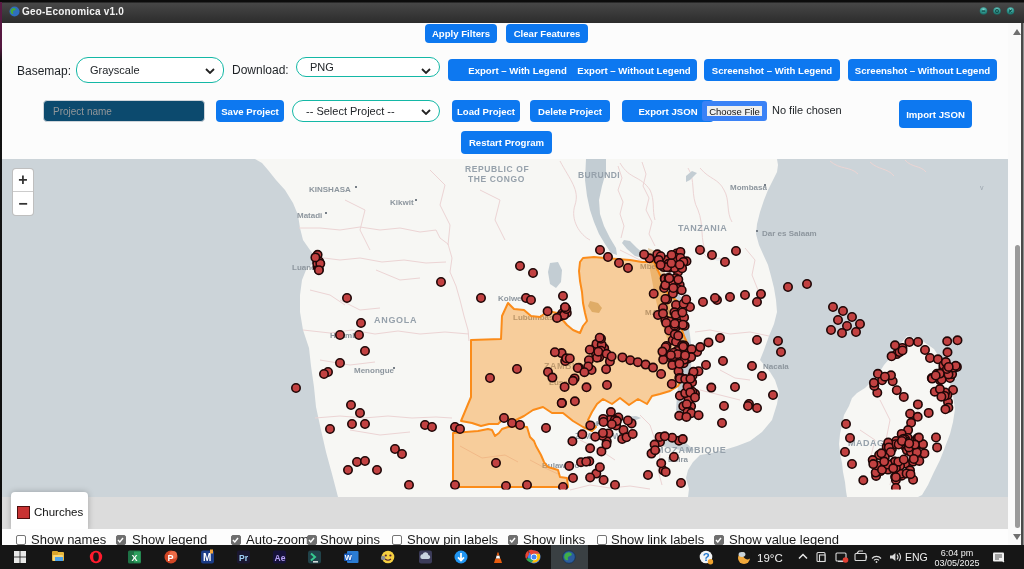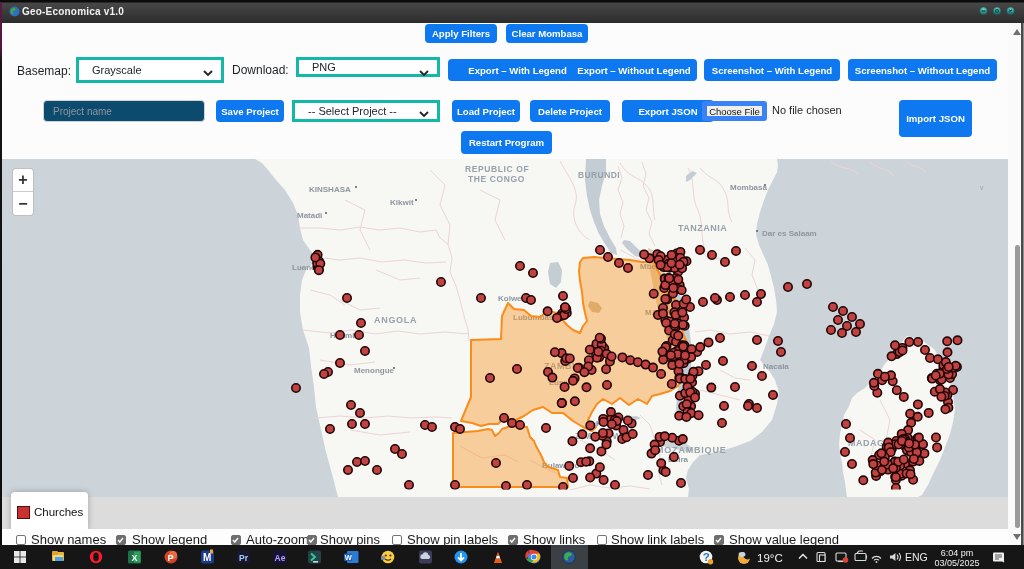--- a/index.html
+++ b/index.html
@@ -6,21 +6,21 @@
 .abs { position:absolute; }
 #titlebar { left:0; top:0; width:1024px; height:23px;
   background:linear-gradient(180deg,#0c0c0c 0,#0c0c0c 2px,#474747 3px,#3a3a3a 55%,#2c2c2c 100%); }
 #title { left:22px; top:5.5px; font-size:10px; font-weight:bold; color:#f2f2f2; letter-spacing:0.2px; }
 #leftborder { left:0; top:2px; width:2px; height:543px;
   background:linear-gradient(180deg,#5c1a45 0,#54173f 45px,#141414 60px,#0d0d0d 100%); }
 #rightborder { left:1021px; top:23px; width:3px; height:522px; background:linear-gradient(90deg,#4a4a4a 0,#4a4a4a 2px,#8f8f8f 2px); }
 #page { left:2px; top:23px; width:1006px; height:522px; background:#fcfcfc; }
 .btn { position:absolute; background:#0d78f0; color:#fff; font-weight:bold;
   border-radius:4px; display:flex; align-items:center; justify-content:center; white-space:nowrap; }
-.sel { position:absolute; background:#fff; border:3px solid #14b8a6; border-radius:0;
+.sel { position:absolute; background:#fff; border:1px solid #14b8a6; border-radius:12px;
   font-size:11px; color:#212529; display:flex; align-items:center; padding-left:13px; }
 .lbl { position:absolute; color:#1d2125; white-space:nowrap; }
 .inp { position:absolute; background:#0c4a6e; border:1px solid #ced4da; border-radius:4px;
   font-size:10px; color:#919699; display:flex; align-items:center; padding-left:9px; }
 .file { position:absolute; background:#efefef; border:5px solid #3b82f6; border-radius:3px;
   font-size:9.5px; color:#111; display:flex; align-items:center; justify-content:center; }
 #map { left:2px; top:159px; width:1006px; height:370px; background:#dcdcdc; }
 #zoomctl { left:10px; top:9px; width:22px; height:48px; background:#fff; border:1.5px solid rgba(0,0,0,0.25);
   border-radius:4px; }
 #zoomctl div { width:100%; height:23px; font-size:16px; font-weight:bold; color:#333;
@@ -61,21 +61,21 @@
       <circle cx="33.5" cy="7" r="3.8" fill="url(#g1)"></circle>
       <rect x="4.7" y="6.4" width="3.6" height="1.3" fill="#0b4540"></rect>
       <circle cx="20" cy="7" r="1.4" fill="none" stroke="#0b4540" stroke-width="1.1"></circle>
       <path d="M32.2,5.7 l2.6,2.6 M34.8,5.7 l-2.6,2.6" stroke="#0b4540" stroke-width="1.2"></path>
     </g>
   </svg>
 </div>
 <div class="abs" id="leftborder"></div>
 <div class="abs" id="rightborder"></div>
 <div class="btn" style="left:425px;top:24px;width:72px;height:19px;font-size:9.6px">Apply Filters</div>
-<div class="btn" style="left:506px;top:24px;width:82px;height:19px;font-size:9.6px">Clear Mombasa</div>
+<div class="btn" style="left:506px;top:24px;width:82px;height:19px;font-size:9.6px">Clear Features</div>
 <div class="lbl" style="left:17px;top:64px;font-size:12px">Basemap:</div>
 <div class="sel" style="left:76px;top:57px;width:148px;height:26px">
     <span>Grayscale</span>
     <svg width="10" height="6" viewBox="0 0 10 6" style="position:absolute;right:8px;top:10.0px">
       <path d="M1,1 L5,5 9,1" fill="none" stroke="#222" stroke-width="1.8"></path>
     </svg>
   </div>
 <div class="lbl" style="left:232px;top:63px;font-size:12px">Download:</div>
 <div class="sel" style="left:296px;top:57px;width:144px;height:20px">
     <span>PNG</span>
@@ -93,21 +93,21 @@
     <span>-- Select Project --</span>
     <svg width="10" height="6" viewBox="0 0 10 6" style="position:absolute;right:8px;top:8.0px">
       <path d="M1,1 L5,5 9,1" fill="none" stroke="#222" stroke-width="1.8"></path>
     </svg>
   </div>
 <div class="btn" style="left:452px;top:100px;width:68px;height:22px;font-size:9.6px">Load Project</div>
 <div class="btn" style="left:530px;top:100px;width:80px;height:22px;font-size:9.6px">Delete Project</div>
 <div class="btn" style="left:622px;top:100px;width:92px;height:22px;font-size:9.6px">Export JSON</div>
 <div class="file" style="left:702px;top:101px;width:65px;height:20px">Choose File</div>
 <div class="lbl" style="left:772px;top:104px;font-size:11px">No file chosen</div>
-<div class="btn" style="left:899px;top:100px;width:73px;height:37px;font-size:9.6px">Import JSON</div>
+<div class="btn" style="left:899px;top:100px;width:73px;height:28px;font-size:9.6px">Import JSON</div>
 <div class="btn" style="left:461px;top:131px;width:91px;height:23px;font-size:9.6px">Restart Program</div>
 <div class="abs" id="map">
 <svg width="1006" height="370" viewBox="2 159 1006 370" xmlns="http://www.w3.org/2000/svg" style="position:absolute;left:0;top:0">
 <defs>
 <clipPath id="tiles">
           <rect x="2" y="159" width="1006" height="338"></rect>
         </clipPath>
 <clipPath id="vect">
           <rect x="2" y="159" width="1006" height="330.5"></rect>
         </clipPath>

